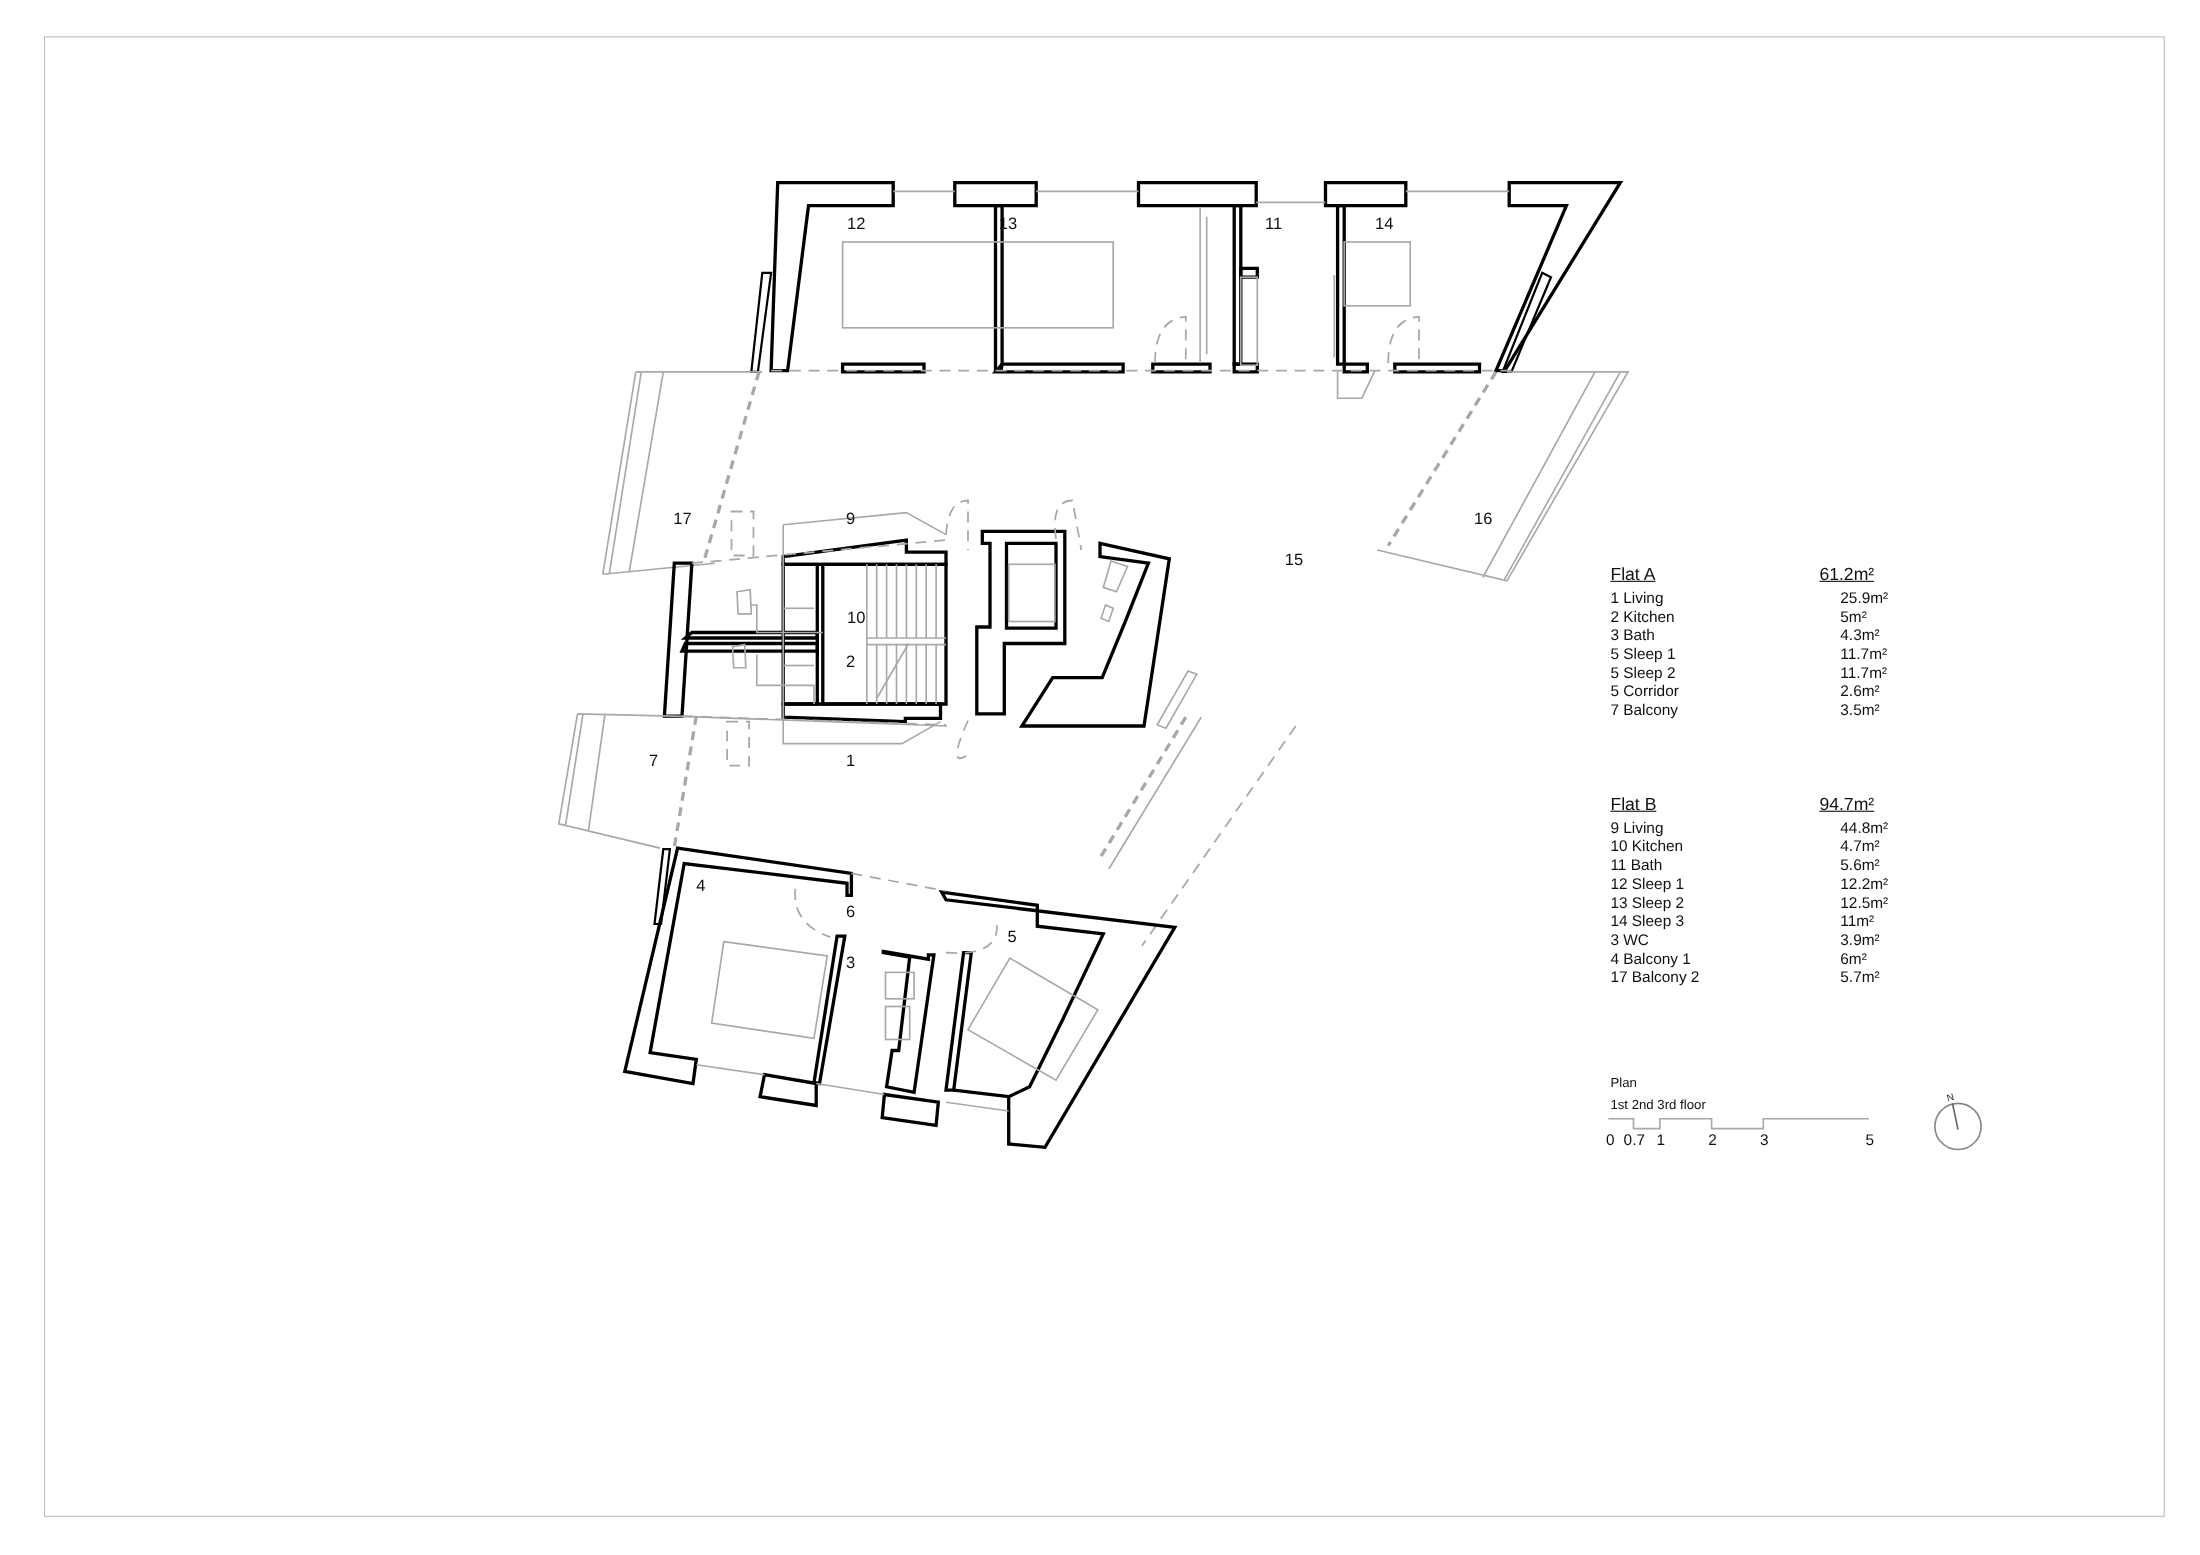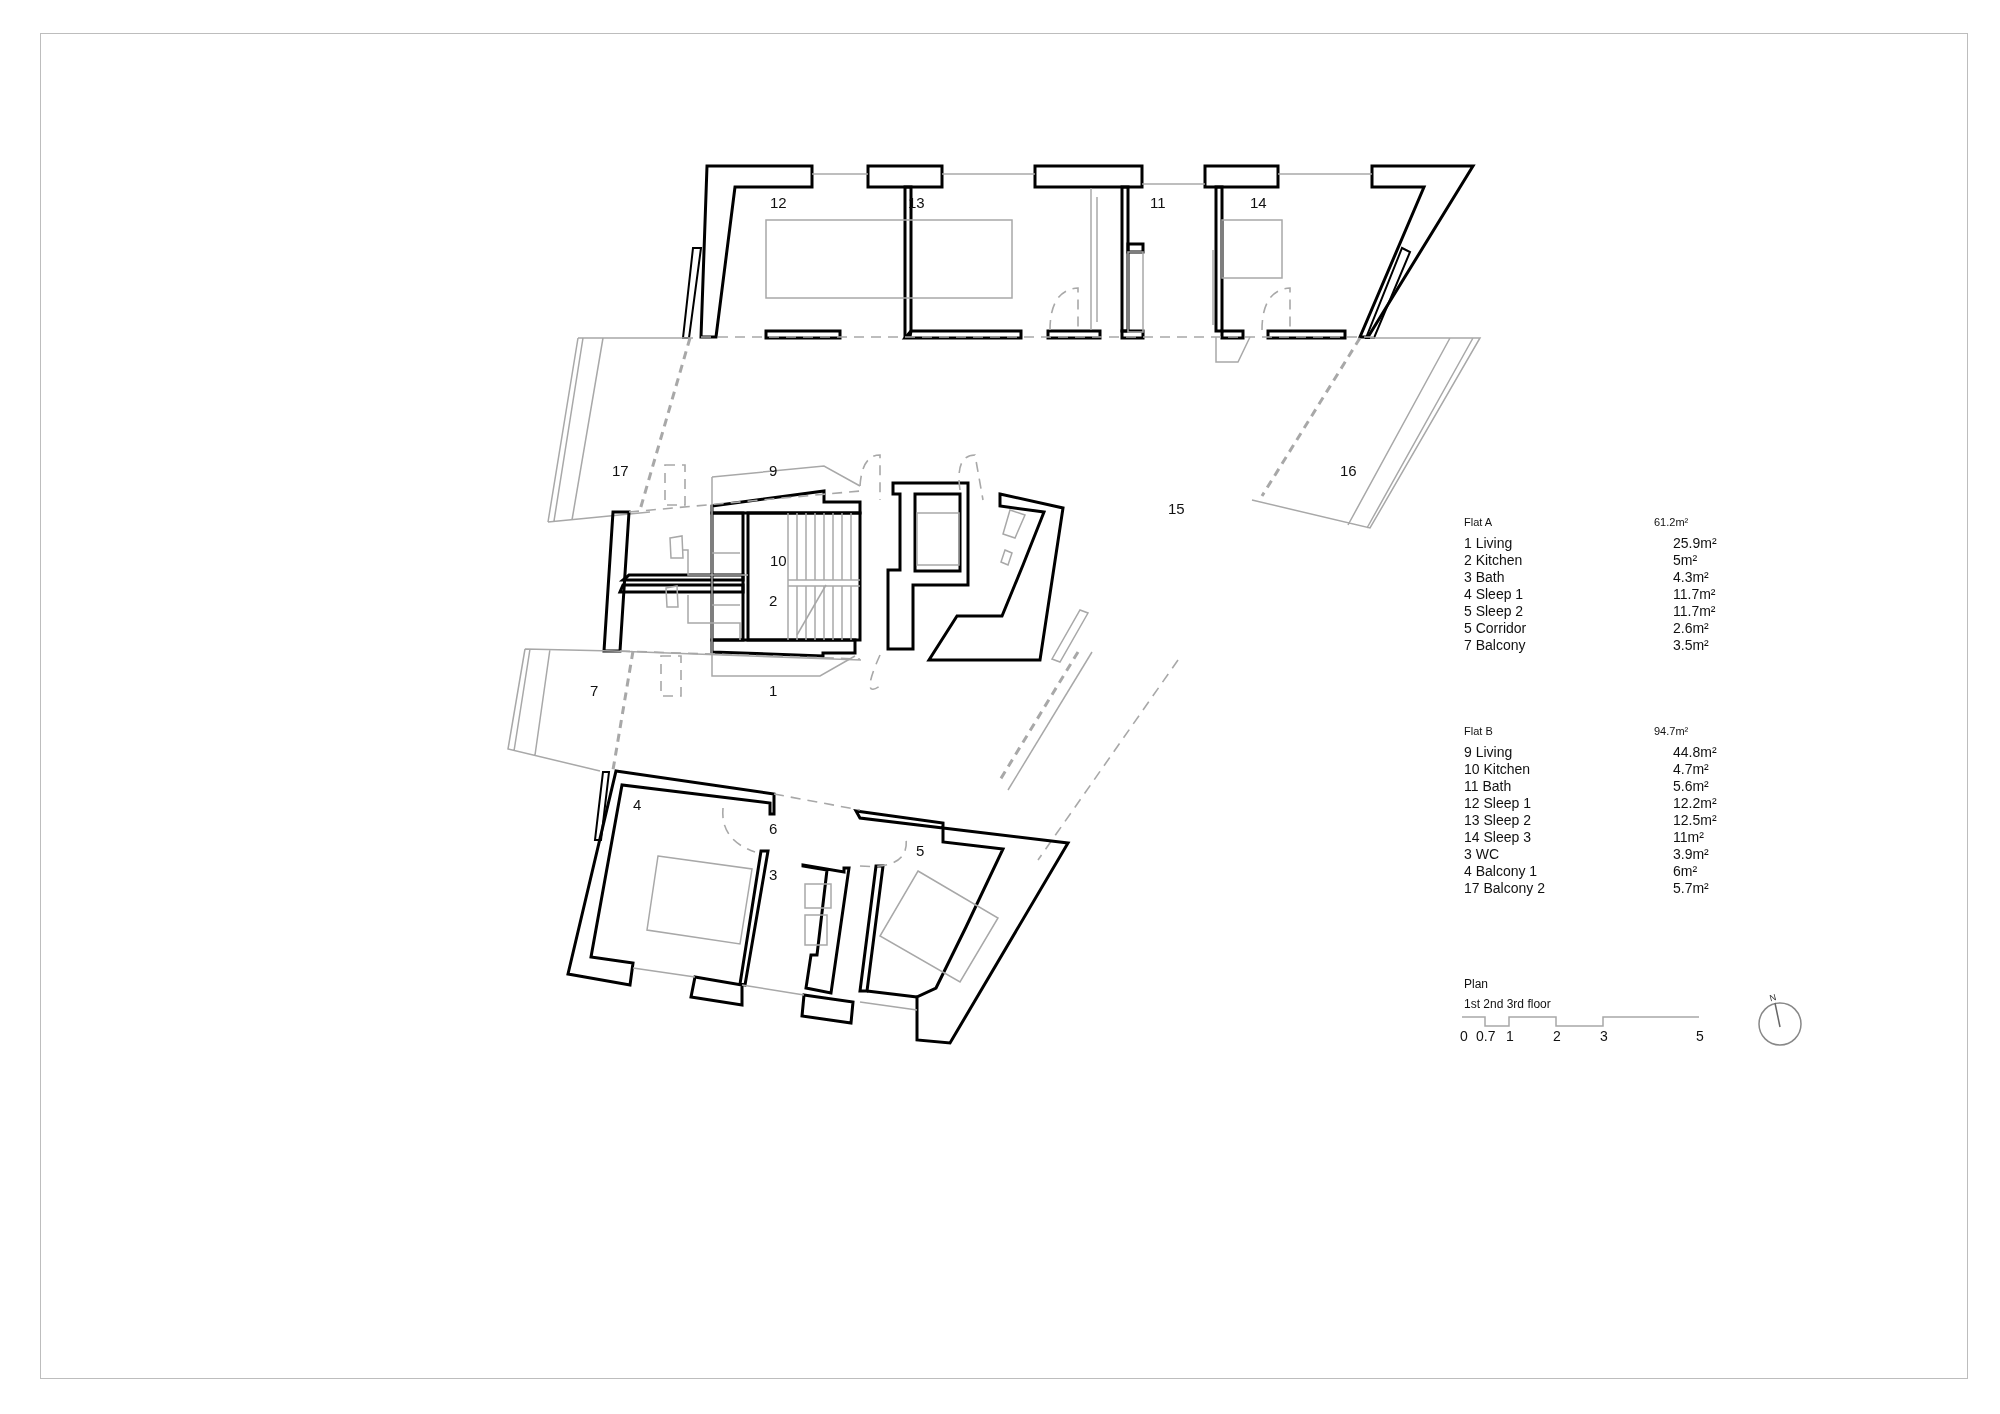--- a/index.html
+++ b/index.html
@@ -8,21 +8,21 @@
   .frame { position: absolute; left: 40px; top: 33px; width: 1928px; height: 1346px;
            border: 1.5px solid #bdbdbd; box-sizing: border-box; }
   svg.plan { position: absolute; left: 0; top: 0; }
   .wall { fill: none; stroke: #000; stroke-width: 3; stroke-linejoin: miter; }
   .thin { fill: none; stroke: #a8a8a8; stroke-width: 1.5; }
   .dash { fill: none; stroke: #a8a8a8; stroke-width: 1.6; stroke-dasharray: 10 7; }
   .dash2 { fill: none; stroke: #a8a8a8; stroke-width: 3; stroke-dasharray: 8 6; }
   .rlabel { font-family: "Liberation Sans", sans-serif; font-size: 15px; fill: #111; }
 
   .legend { position: absolute; left: 1464px; font-size: 14px; line-height: 17px; }
-  .legend .hdr { display: flex; font-size: 11px; margin-bottom: 4px; }
+  .legend .hdr { display: flex; font-size: 16px; margin-bottom: 4px; text-decoration: underline; }
   .legend .row { display: flex; gap: 19px; }
   .legend .name { width: 190px; }
   .legend .area { width: 120px; }
   #flatA { top: 514px; }
   #flatB { top: 723px; }
 
   .plan-title { position: absolute; left: 1464px; top: 974px; font-size: 12px; line-height: 20px; }
   .scale { position: absolute; left: 1462px; top: 1010px; width: 260px; height: 50px; }
   .scale-labels { position: absolute; left: 1460px; top: 1028px; width: 300px; height: 20px; font-size: 14px; }
   .scale-labels span { position: absolute; top: 0; }
@@ -204,21 +204,21 @@
     </div>
   <div class="row">
       <span class="name">2  Kitchen</span>
       <span class="area">5m²</span>
     </div>
   <div class="row">
       <span class="name">3  Bath</span>
       <span class="area">4.3m²</span>
     </div>
   <div class="row">
-      <span class="name">4  Sleep 1</span>
+      <span class="name">5  Sleep 1</span>
       <span class="area">11.7m²</span>
     </div>
   <div class="row">
       <span class="name">5  Sleep 2</span>
       <span class="area">11.7m²</span>
     </div>
   <div class="row">
       <span class="name">5  Corridor</span>
       <span class="area">2.6m²</span>
     </div>

